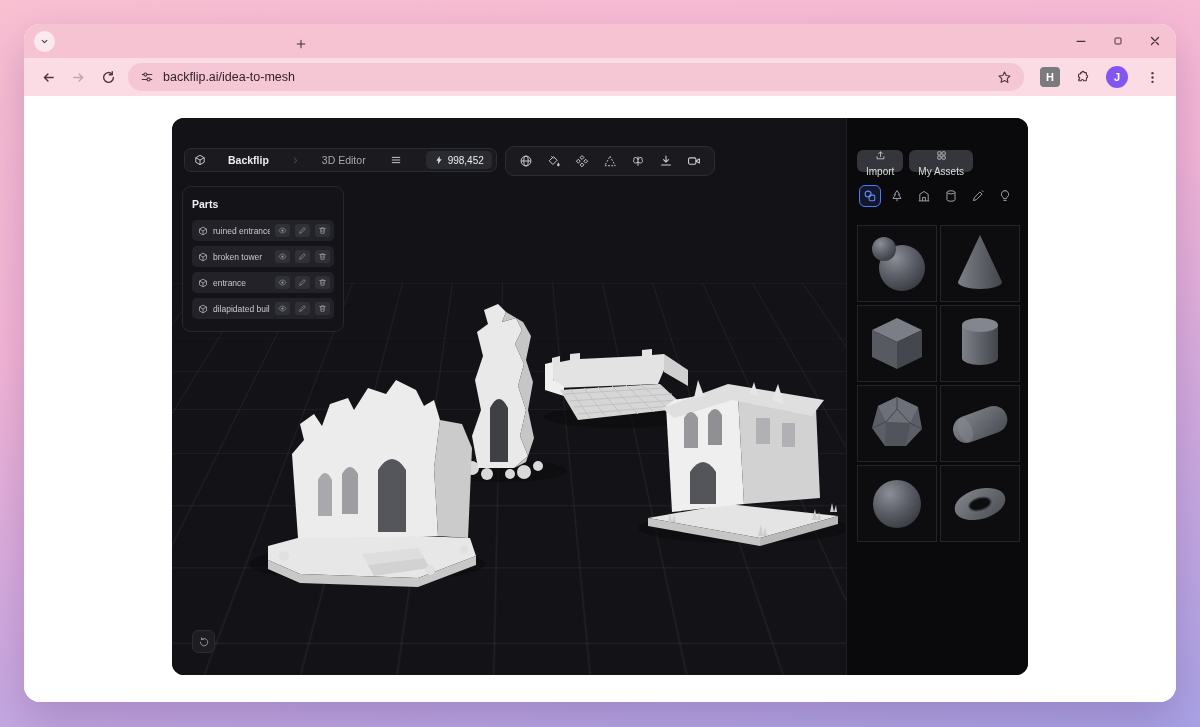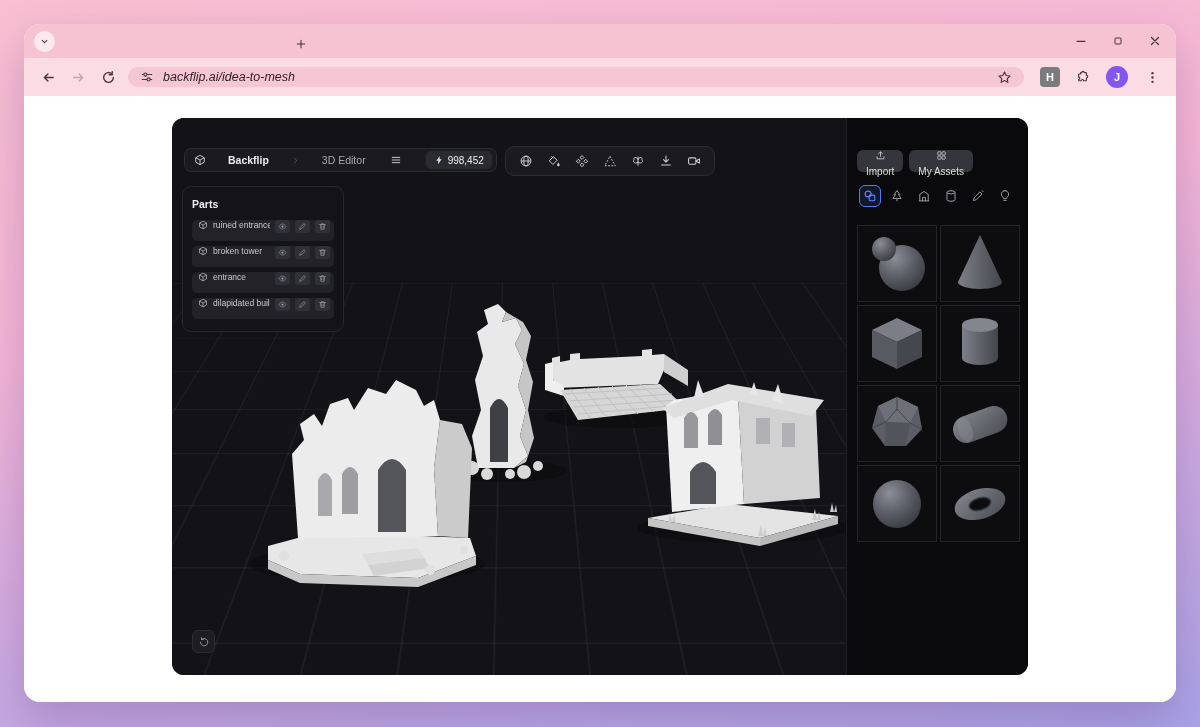--- a/index.html
+++ b/index.html
@@ -24,22 +24,22 @@
   .tab-title { font-size:11.5px; color:#3a2a33; flex:1; white-space:nowrap; overflow:hidden; }
   .tab-x { color:#4c3440; display:flex; }
   .newtab { position:absolute; left:266px; top:9px; width:22px; height:22px; border-radius:50%;
     display:flex; align-items:center; justify-content:center; color:#43303a; }
   .wincontrols { position:absolute; right:14px; top:0; height:34px; display:flex; gap:24px; align-items:center; color:#43303a; }
   .wincontrols span { display:flex; }
   
   .navbar { height:38px; background:#fbdbe4; display:flex; align-items:center; padding:0 10px; gap:2px; }
   .nav-btn { width:28px; height:28px; border-radius:50%; display:flex; align-items:center; justify-content:center; color:#4c3440; flex:0 0 auto; }
   .nav-btn.disabled { color:#cf9fb1; }
-  .urlbar { flex:1; height:20px; background:#f5c6d4; border-radius:14px; display:flex; align-items:center;
-    gap:9px; padding:0 12px; margin:0 8px 0 4px;font-style:italic; }
+  .urlbar { flex:1; height:28px; background:#f5c6d4; border-radius:14px; display:flex; align-items:center;
+    gap:9px; padding:0 12px; margin:0 8px 0 4px; }
   .url-text { font-size:12.5px; color:#33222c; flex:1; }
   .url-star { color:#4c3440; display:flex; }
   .ext-badge { width:20px; height:20px; border-radius:4px; background:#7a7a7f; color:#fff;
     font-size:11px; font-weight:bold; display:flex; align-items:center; justify-content:center; margin:0 6px; }
   .avatar { width:22px; height:22px; border-radius:50%; background:#8456f0; color:#fff; font-size:11px;
     font-weight:bold; display:flex; align-items:center; justify-content:center; margin:0 8px; }
   
   .content { position:relative; height:606px; background:#ffffff; }
   .app { position:absolute; left:148px; top:22px; width:856px; height:557px; background:#0a0a0c;
     border-radius:12px; overflow:hidden; }
@@ -65,21 +65,21 @@
     padding:0 8px; }
   .credits .boltc { color:#d9dce6; display:flex; }
   .credits-num { font-size:10px; color:#ecedf2; }
   .toolbar { position:absolute; left:333px; top:28px; height:30px; background:#1b1b1f; border:1px solid #2c2c32;
     border-radius:9px; display:flex; align-items:center; gap:6px; padding:0 9px; }
   .tool { width:22px; height:22px; border-radius:5px; display:flex; align-items:center; justify-content:center; color:#cfcfd6; }
   
   .parts { position:absolute; left:10px; top:68px; width:162px; background:#141418; border:1px solid #27272c;
     border-radius:9px; padding:11px 9px 7px; }
   .parts-title { font-size:10.5px; font-weight:bold; color:#eeeef3; margin-bottom:10px; }
-  .part-row { height:21px; background:#222228; border-radius:5px; display:flex; gap:5px;
+  .part-row { height:21px; background:#222228; border-radius:5px; display:flex; align-items:center; gap:5px;
     padding:0 4px 0 6px; margin-bottom:5px; }
   .part-cube { color:#b9b9c2; display:flex; flex:0 0 auto; }
   .part-label { font-size:8.5px; color:#c8c8d0; flex:1; white-space:nowrap; overflow:hidden; }
   .mini-btn { width:15px; height:13px; background:#303037; border-radius:3px; display:flex; align-items:center;
     justify-content:center; color:#9b9ba4; flex:0 0 auto; }
   
   .right-panel { position:absolute; right:0; top:0; width:182px; height:557px; background:#0a0a0c;
     border-left:1px solid #1f1f24; padding:32px 10px 0; }
   .lib-buttons { display:flex; gap:6px; }
   .lib-btn { background:#35353c; color:#dedee3; font-size:10px; border-radius:6px; height:22px;

